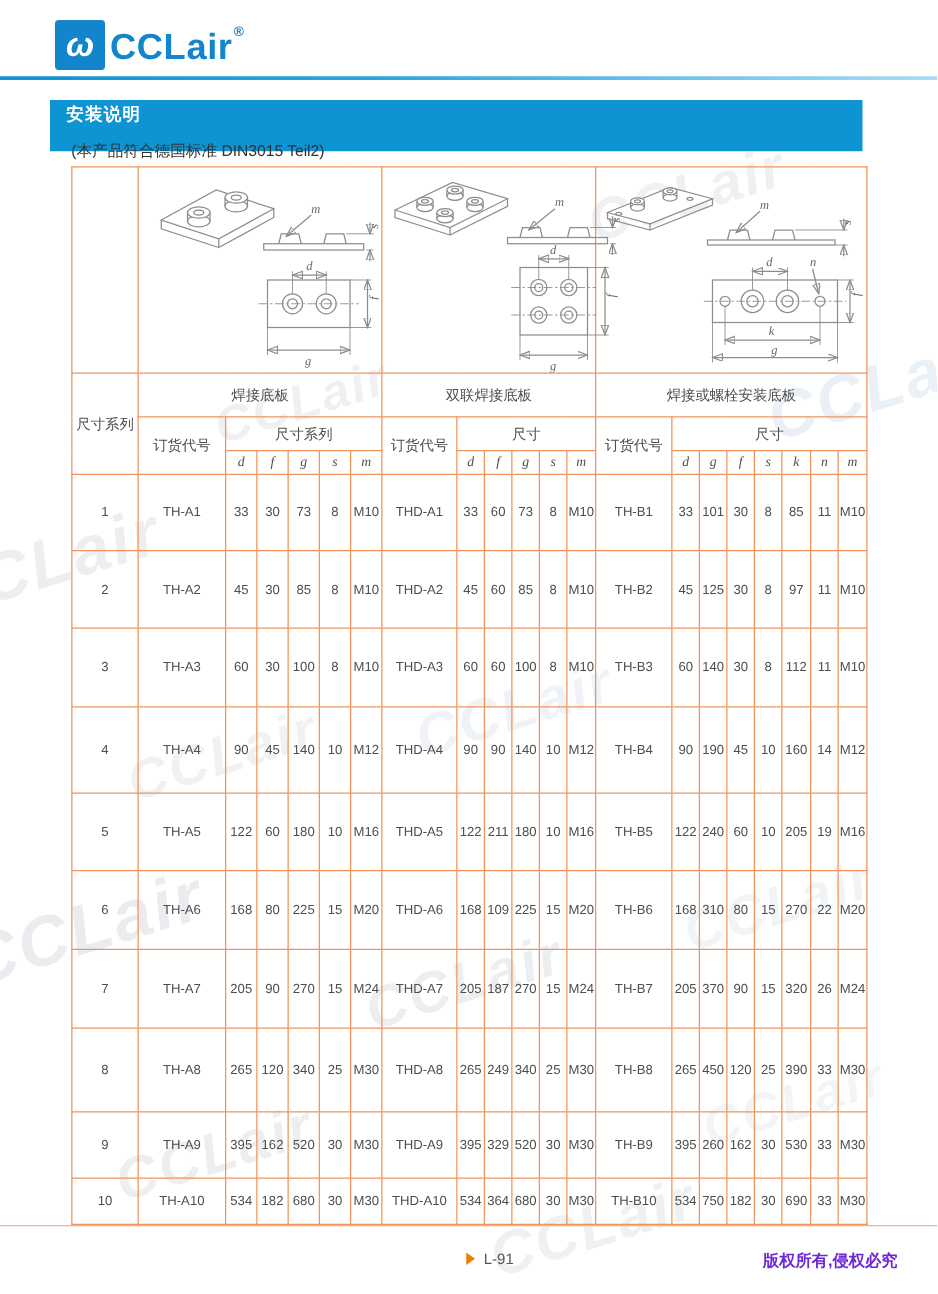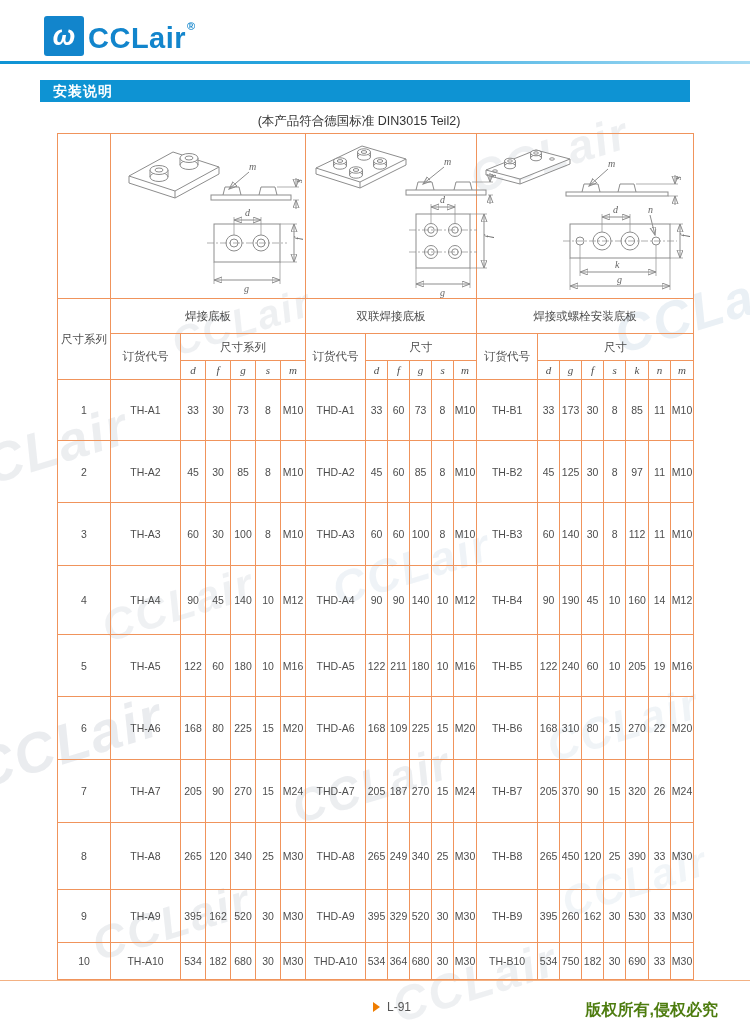--- a/index.html
+++ b/index.html
@@ -24,23 +24,23 @@
 
   
   .hdr-logo{position:absolute;left:44px;top:16px;display:flex;align-items:flex-start;z-index:3;}
   .logo-box{width:40px;height:40px;background:#1285cc;border-radius:3px;display:flex;align-items:center;justify-content:center;}
   .logo-glyph{color:#fff;font-size:27px;font-weight:bold;font-style:italic;line-height:40px;}
   .brand{color:#1285cc;font-size:29px;font-weight:bold;letter-spacing:.5px;margin-left:4px;line-height:44px;}
   .brand-reg{color:#1285cc;font-size:11px;font-weight:bold;vertical-align:top;line-height:20px;margin-left:1px;}
   .tagline{position:absolute;right:34px;top:31px;color:#f07d00;font-size:17px;font-weight:bold;z-index:3;}
   .blue-rule{position:absolute;left:0;top:61px;width:750px;height:3px;
              background:linear-gradient(to right,#0f93d4 0%,#2aa5de 40%,#a8dcf4 100%);z-index:2;}
-  .section-bar{position:absolute;left:40px;top:80px;width:650px;height:22px;background:#0e93d3;z-index:3;}
+  .section-bar{position:absolute;left:40px;top:80px;width:650px;height:41px;background:#0e93d3;z-index:3;}
   .section-bar span{display:block;color:#fff;font-size:14px;font-weight:bold;line-height:23px;padding-left:13px;letter-spacing:1px;}
-  .din-note{position:absolute;top:113px;left:41px;width:636px;text-align:center;font-size:12.5px;color:#333;z-index:3;}
+  .din-note{position:absolute;top:113px;left:57px;width:636px;text-align:left;font-size:12.5px;color:#333;z-index:3;}
 
   
   table.dim{position:absolute;left:57px;top:133px;width:636px;border-collapse:collapse;table-layout:fixed;z-index:2;background:transparent;}
   table.dim td{border:1px solid #f0945c;text-align:center;vertical-align:middle;color:#4d4d4d;padding:0;background:transparent;}
   tr.r-draw{height:165px;}
   tr.r-group{height:35px;}
   tr.r-sub{height:27px;}
   tr.r-let{height:19px;}
   .gname{font-size:11.5px;color:#4f4f4f;}
   .series-h{font-size:11.5px;}
@@ -63,21 +63,21 @@
   .drw line,.drw path,.drw rect,.drw ellipse,.drw circle,.drw polyline{stroke:#8d8d8d;stroke-width:1;fill:none;}
   .drw .fillw{fill:#fff;}
   .drw text{stroke:none;fill:#666;font-size:10px;font-style:italic;font-family:"Liberation Serif",serif;}
   .drw .cl{stroke-dasharray:7 2 2 2;stroke-width:.7;}
   .drw .thin{stroke-width:.7;}
 
   
   .foot-rule{position:absolute;left:0;top:980px;width:750px;height:0;border-top:1px solid #f3b183;z-index:2;}
   .foot-page{position:absolute;left:373px;top:1000px;font-size:12px;color:#555;z-index:3;display:flex;align-items:center;justify-content:space-between;}
   .tri{width:0;height:0;border-left:7px solid #ef7d00;border-top:5px solid transparent;border-bottom:5px solid transparent;margin-right:7px;}
-  .foot-copy{position:absolute;right:32px;top:1000px;font-size:16px;font-weight:bold;color:#4d7c0f;z-index:3;}
+  .foot-copy{position:absolute;right:32px;top:1000px;font-size:13px;font-weight:bold;color:#6d28d9;z-index:3;}
 </style>
 </head>
 <body>
 
 <div class="page">
 
   <div class="wm">CCLair</div>
   <div class="wm">CCLair</div>
   <div class="wm">CCLair</div>
   <div class="wm">CCLair</div>
@@ -378,21 +378,21 @@
           <td>8</td>
           <td>M10</td>
           <td>THD-A1</td>
           <td>33</td>
           <td>60</td>
           <td>73</td>
           <td>8</td>
           <td>M10</td>
           <td>TH-B1</td>
           <td>33</td>
-          <td>173</td>
+          <td>101</td>
           <td>30</td>
           <td>8</td>
           <td>85</td>
           <td>11</td>
           <td>M10</td>
         </tr>
         <tr>
           <td>2</td>
           <td>TH-A2</td>
           <td>45</td>

